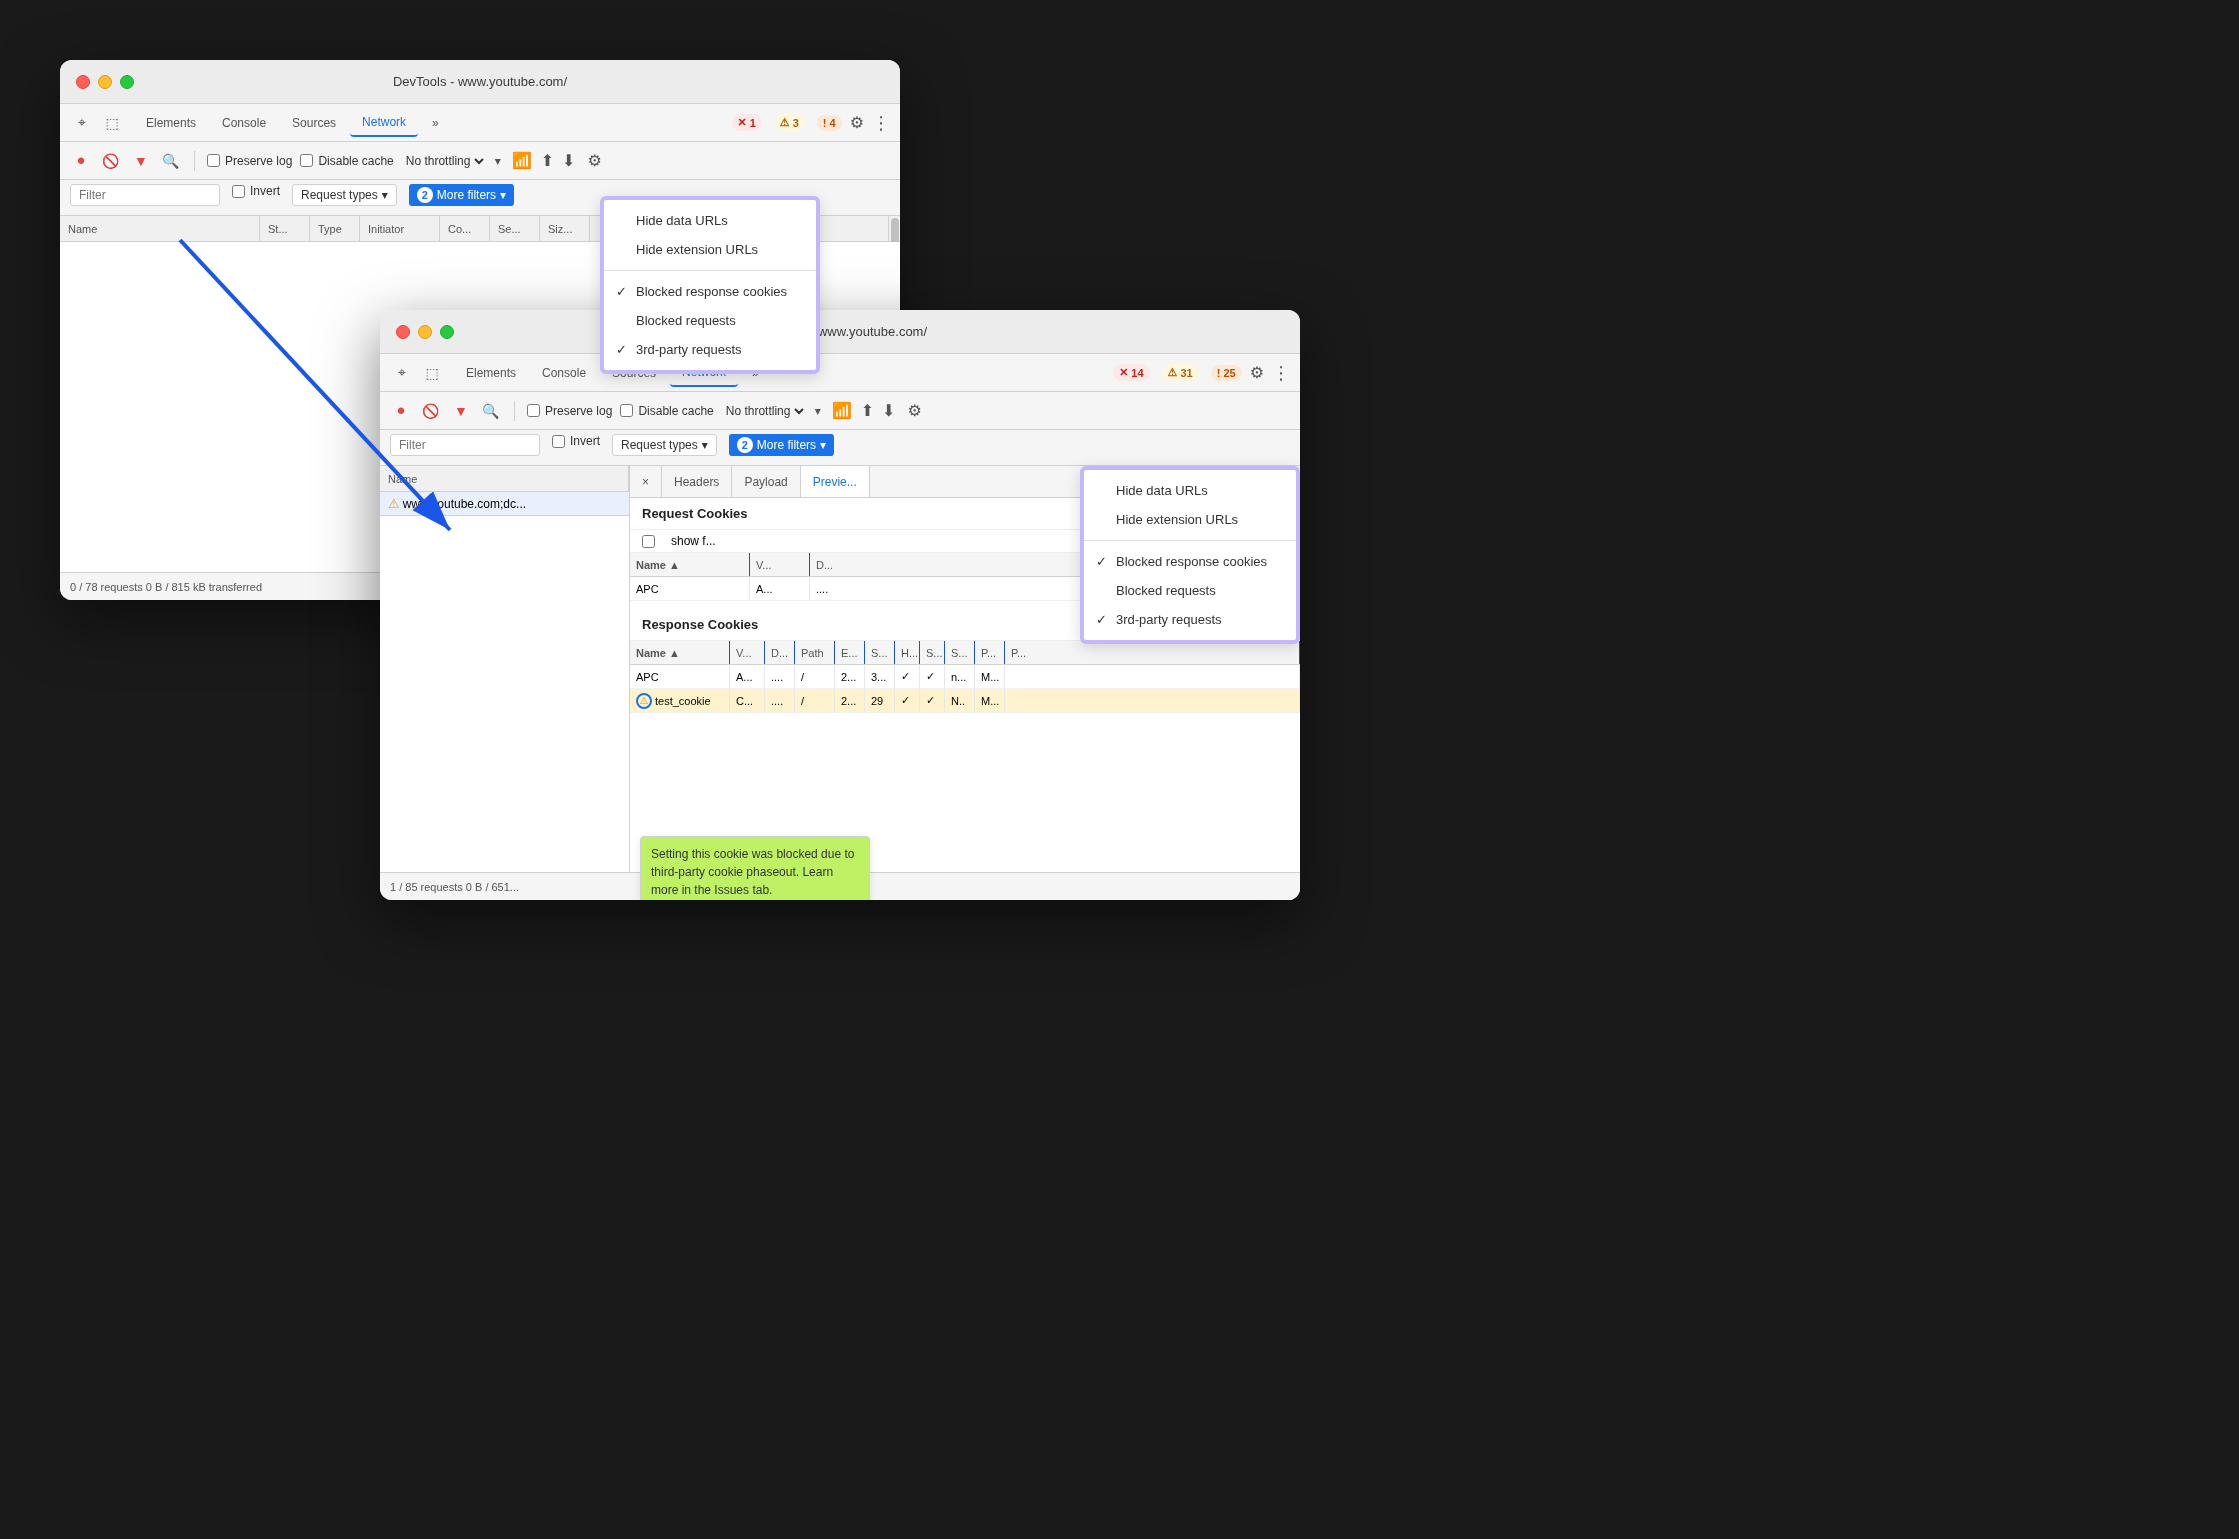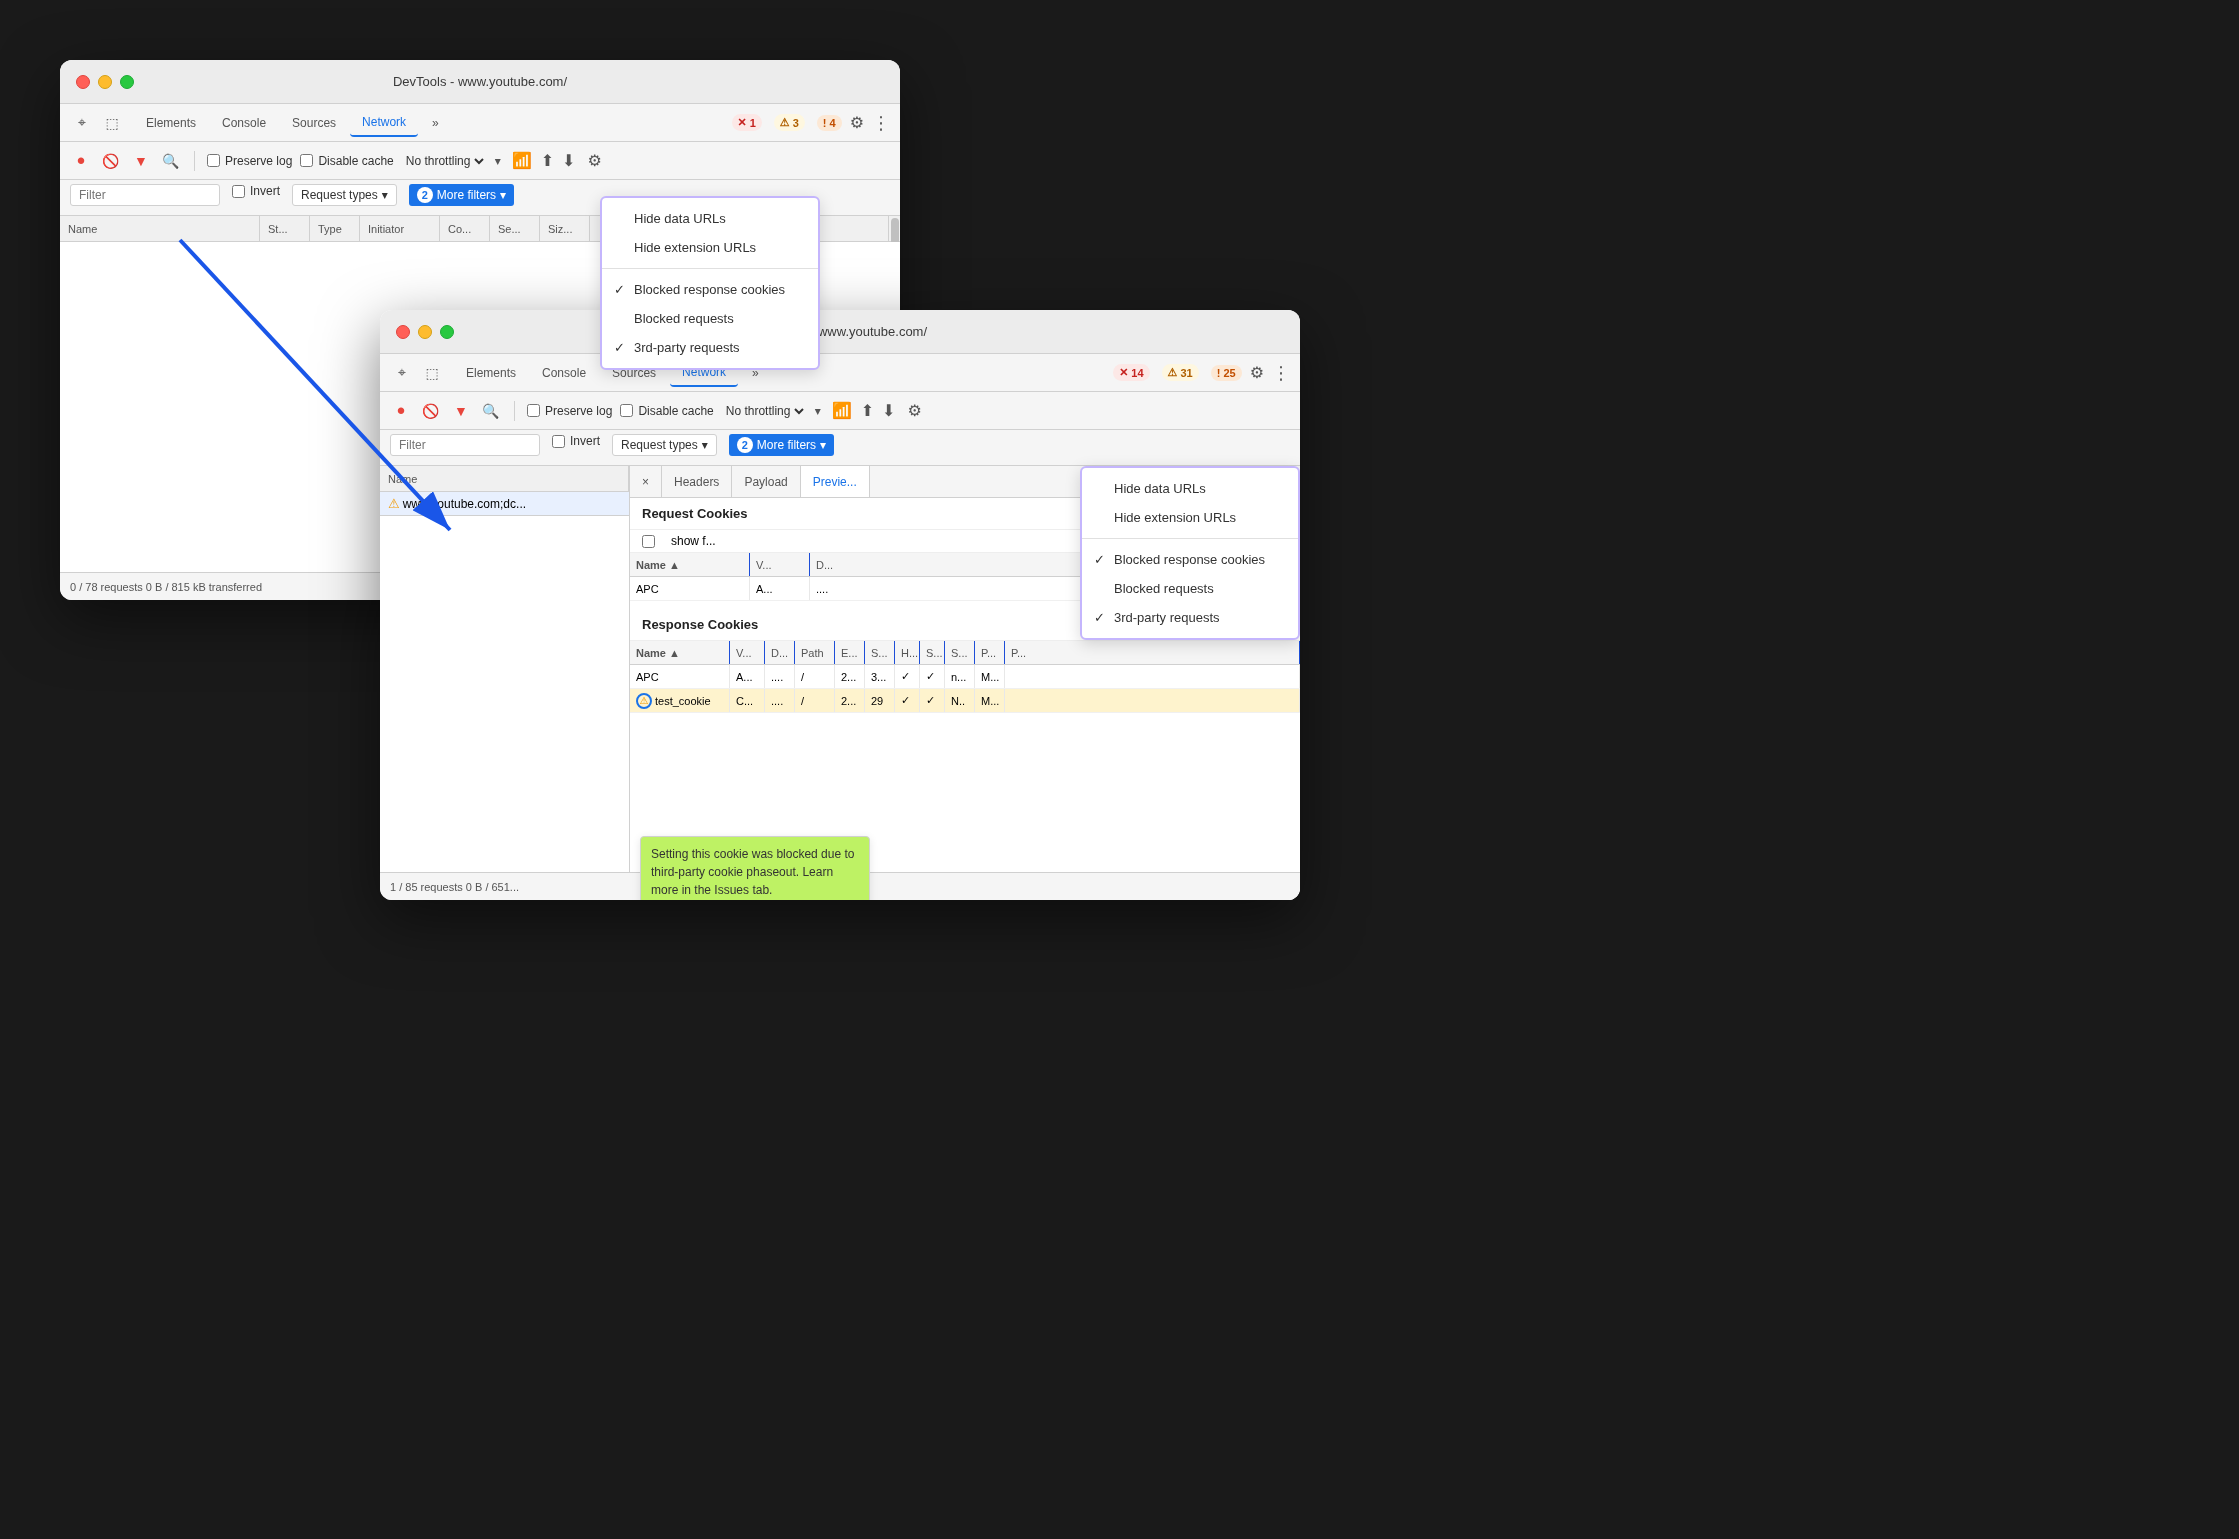--- a/index.html
+++ b/index.html
@@ -225,21 +225,21 @@
       align-items: center;
       justify-content: center;
       font-size: 11px;
       font-weight: 700;
     }
 
     
     .dropdown-menu {
       position: absolute;
       background: white;
-      border: 2px solid #c4b5fd;
+      border: 4px solid #c4b5fd;
       border-radius: 6px;
       box-shadow: 0 4px 16px rgba(0,0,0,0.15);
       z-index: 100;
       min-width: 220px;
       padding: 6px 0;
     }
 
     .dropdown-item {
       padding: 7px 16px 7px 32px;
       font-size: 13px;

